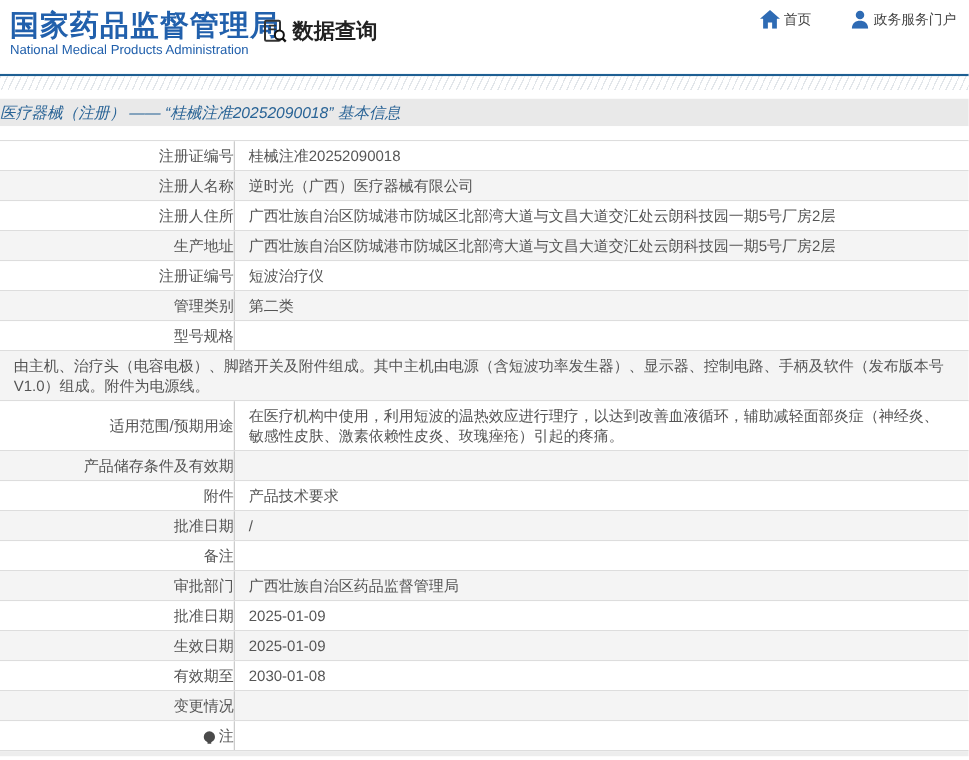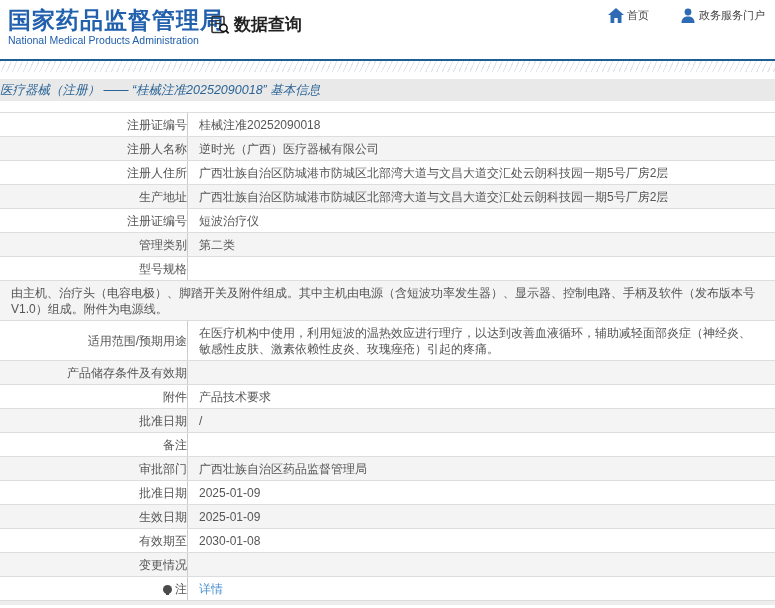--- a/index.html
+++ b/index.html
@@ -253,18 +253,15 @@
     <div class="cell value">
         <span class="txt"></span>
       </div>
   </div>
 
   <div class="row">
     <div class="cell label">
         <span class="note-ico"></span>
         <span class="lbl-text">注</span>
       </div>
-    <div class="cell value">
-        <a class="detail" href="#">详情</a>
-      </div>
   </div>
 </div>
 <div class="bottom-strip"></div>
 
 </body></html>

